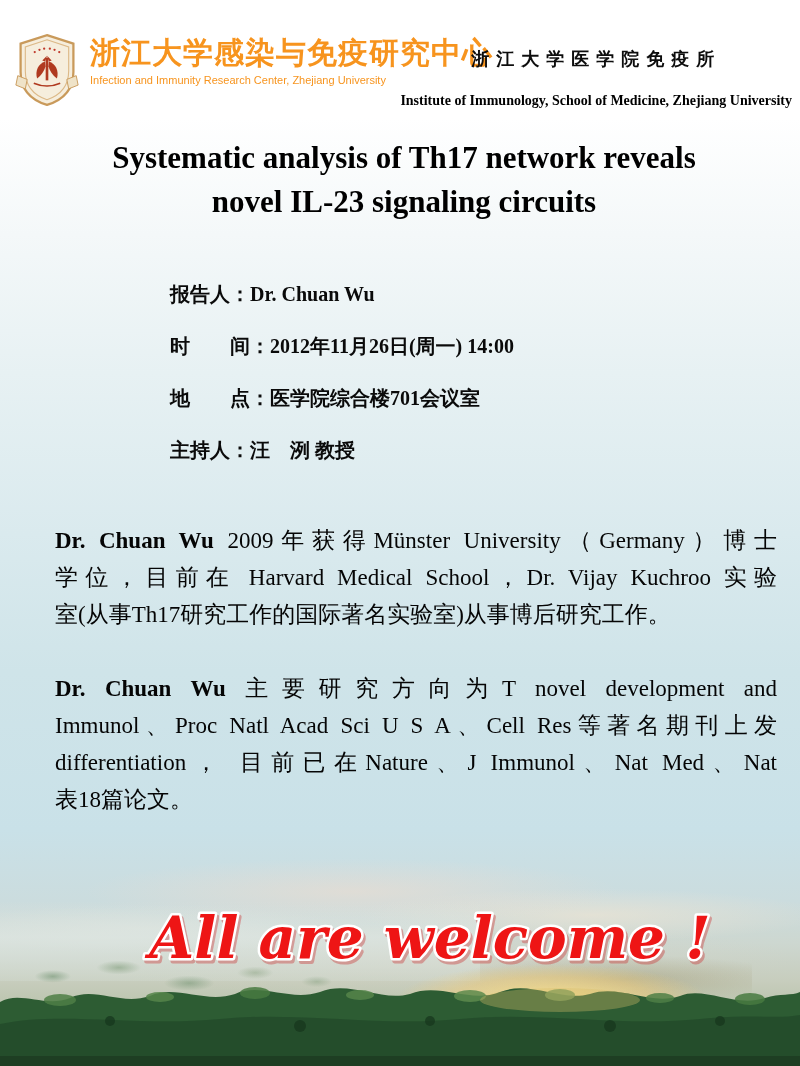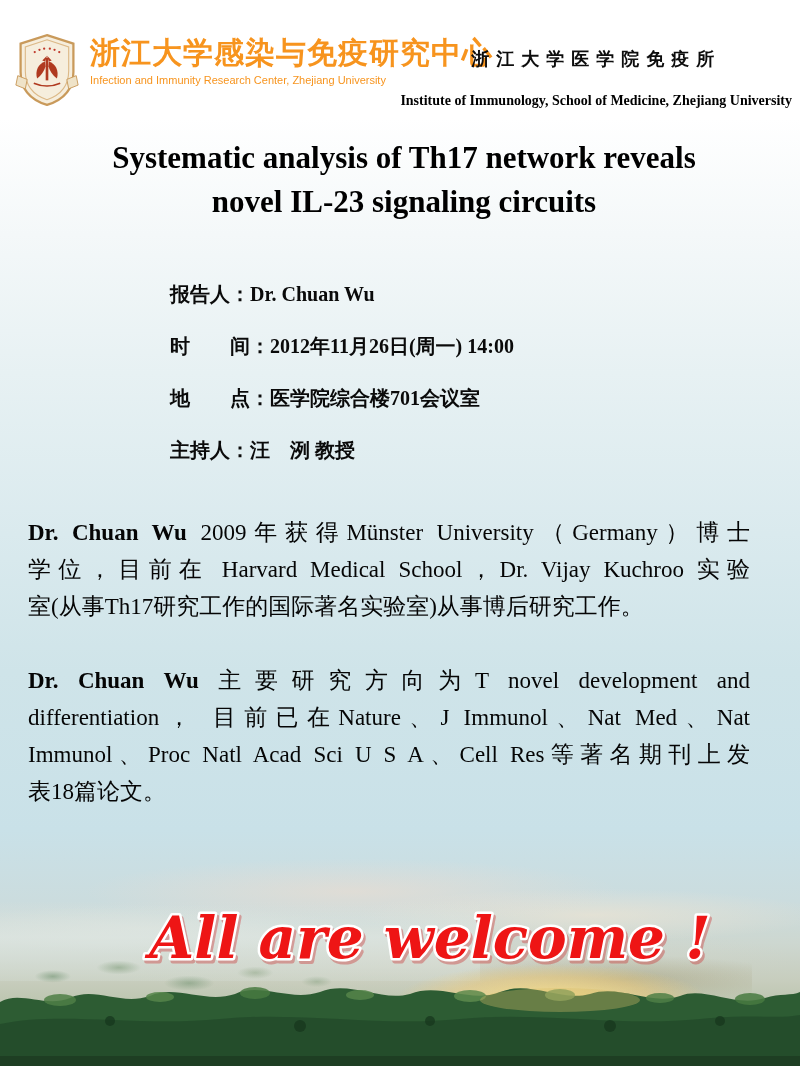--- a/index.html
+++ b/index.html
@@ -21,21 +21,21 @@
   
   .title{position:absolute;top:136px;left:4px;width:100%;margin:0;text-align:center;
     font-family:"Liberation Serif",serif;font-weight:bold;font-size:31px;line-height:44px;color:#000;}
   .tl{display:block;}
 
   
   .details{position:absolute;left:170px;top:268px;}
   .drow{height:52px;line-height:52px;font-size:20px;font-weight:bold;color:#0a0a0a;white-space:nowrap;}
 
   
-  .bio{position:absolute;left:28px;width:722px;font-size:23px;color:#050505;}
+  .bio{position:absolute;left:55px;width:722px;font-size:23px;color:#050505;margin-top:8px;}
   .bio1{top:514px;}
   .bio2{top:662px;}
   .jline{line-height:37px;text-align:justify;text-align-last:justify;}
   .jline.lastline{text-align-last:auto;}
   .b{font-weight:bold;}
 
   
   .photo{position:absolute;left:0;right:0;bottom:0;height:236px;}
   .photo .sky{position:absolute;inset:0;
     background:
@@ -124,22 +124,22 @@
   </section>
 
   <section class="bio bio1">
     <div class="jline"><span class="b">Dr. Chuan Wu </span><span>2009年获得Münster University（Germany）博士</span></div>
     <div class="jline"><span class="b"></span><span>学位，目前在 Harvard Medical School，Dr. Vijay Kuchroo 实验</span></div>
     <div class="jline lastline"><span class="b"></span><span>室(从事Th17研究工作的国际著名实验室)从事博后研究工作。</span></div>
   </section>
 
   <section class="bio bio2">
     <div class="jline"><span class="b">Dr. Chuan Wu </span><span>主要研究方向为T novel development and</span></div>
+    <div class="jline"><span class="b"></span><span>Immunol、Proc Natl Acad Sci U S A、Cell Res等著名期刊上发</span></div>
     <div class="jline"><span class="b"></span><span>differentiation， 目前已在Nature、J Immunol、Nat Med、Nat</span></div>
-    <div class="jline"><span class="b"></span><span>Immunol、Proc Natl Acad Sci U S A、Cell Res等著名期刊上发</span></div>
     <div class="jline lastline"><span class="b"></span><span>表18篇论文。</span></div>
   </section>
 
   <div class="photo">
     <div class="sky"></div>
     <div class="mist"></div>
     <div class="sun"></div>
     <div class="patches"></div>
     <svg class="foliage" viewBox="0 0 800 100" preserveAspectRatio="none">
       <path d="M0,36 C20,24 45,42 70,32 C95,20 120,40 150,30 C175,18 205,38 235,28 C260,16 290,36 320,26 C350,14 380,36 410,28 C440,16 470,38 500,26 C530,14 560,36 590,28 C620,18 650,40 680,30 C705,20 735,42 765,32 C780,27 792,30 800,26 L800,100 L0,100 Z" fill="#2d5c33"></path>

